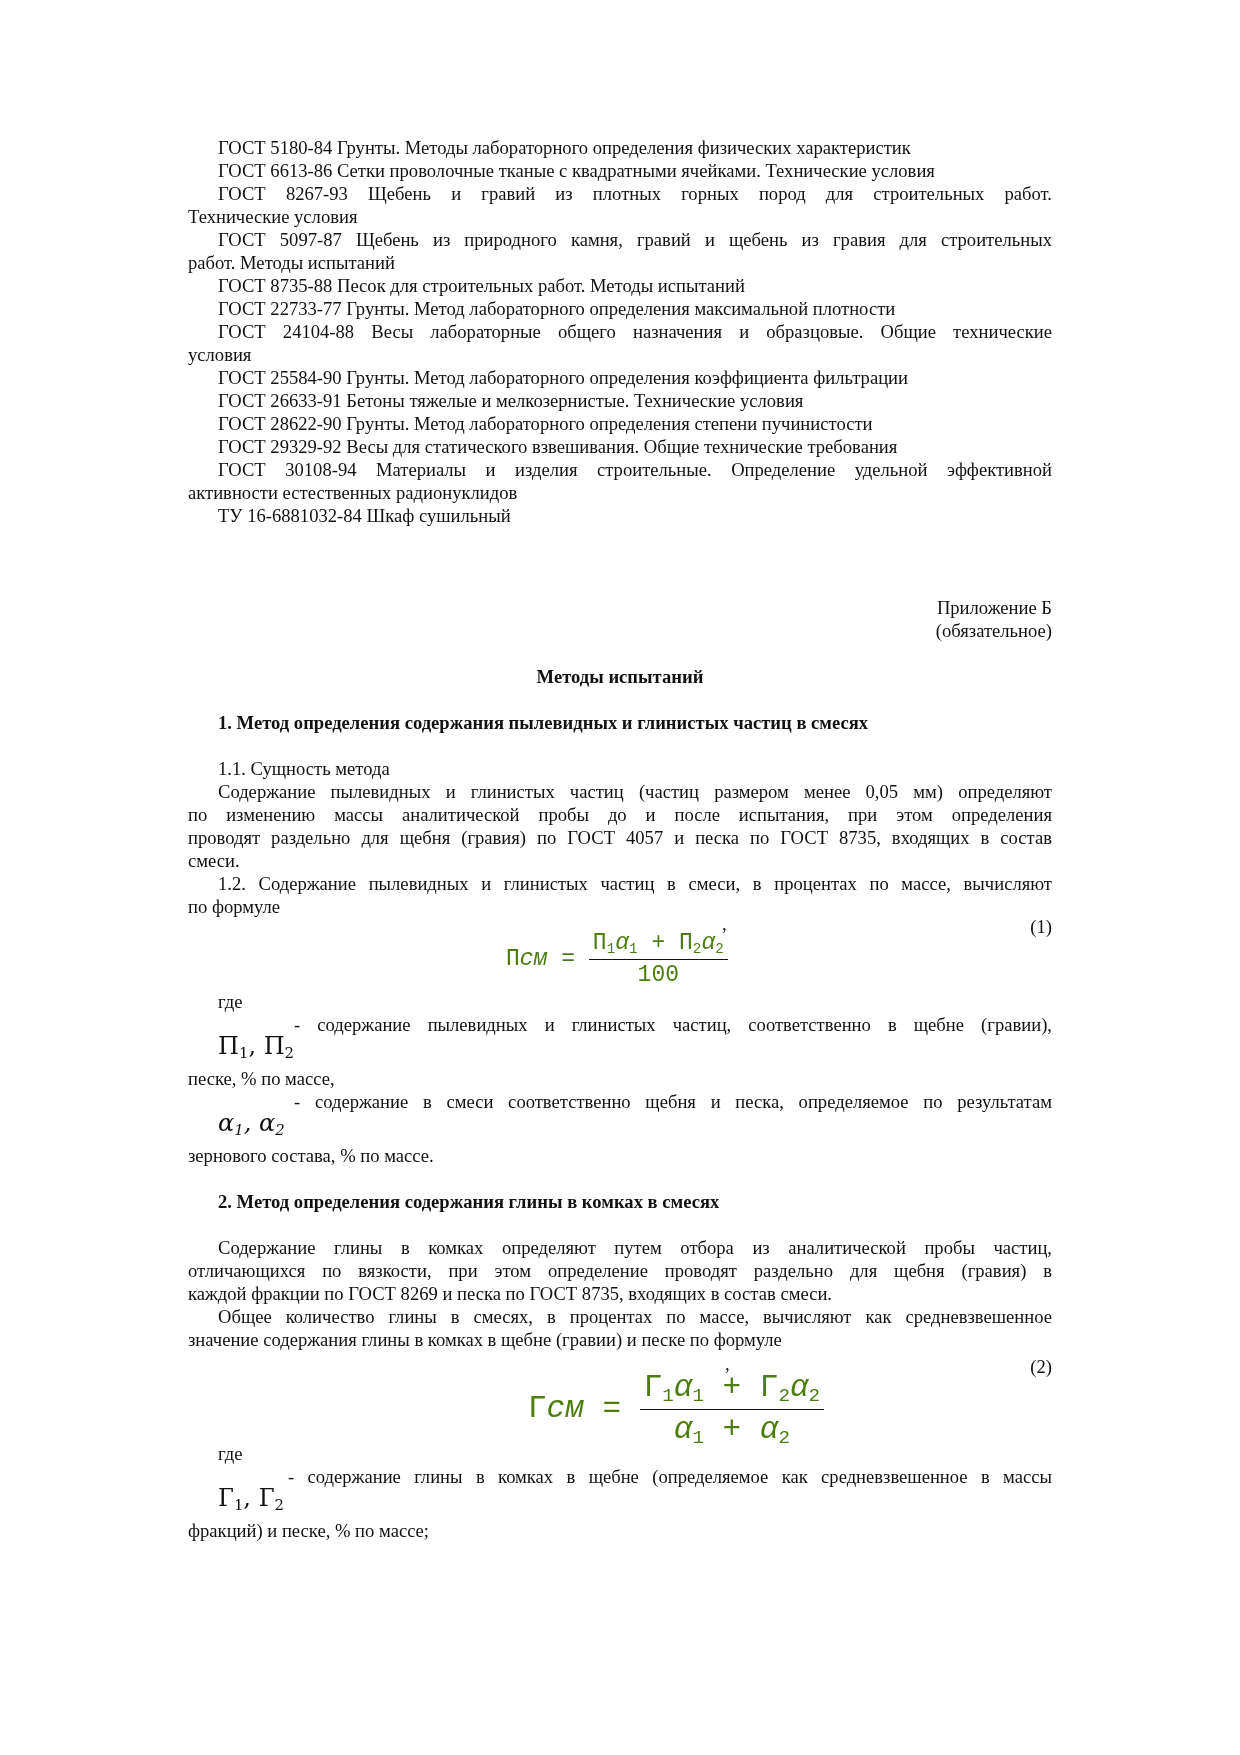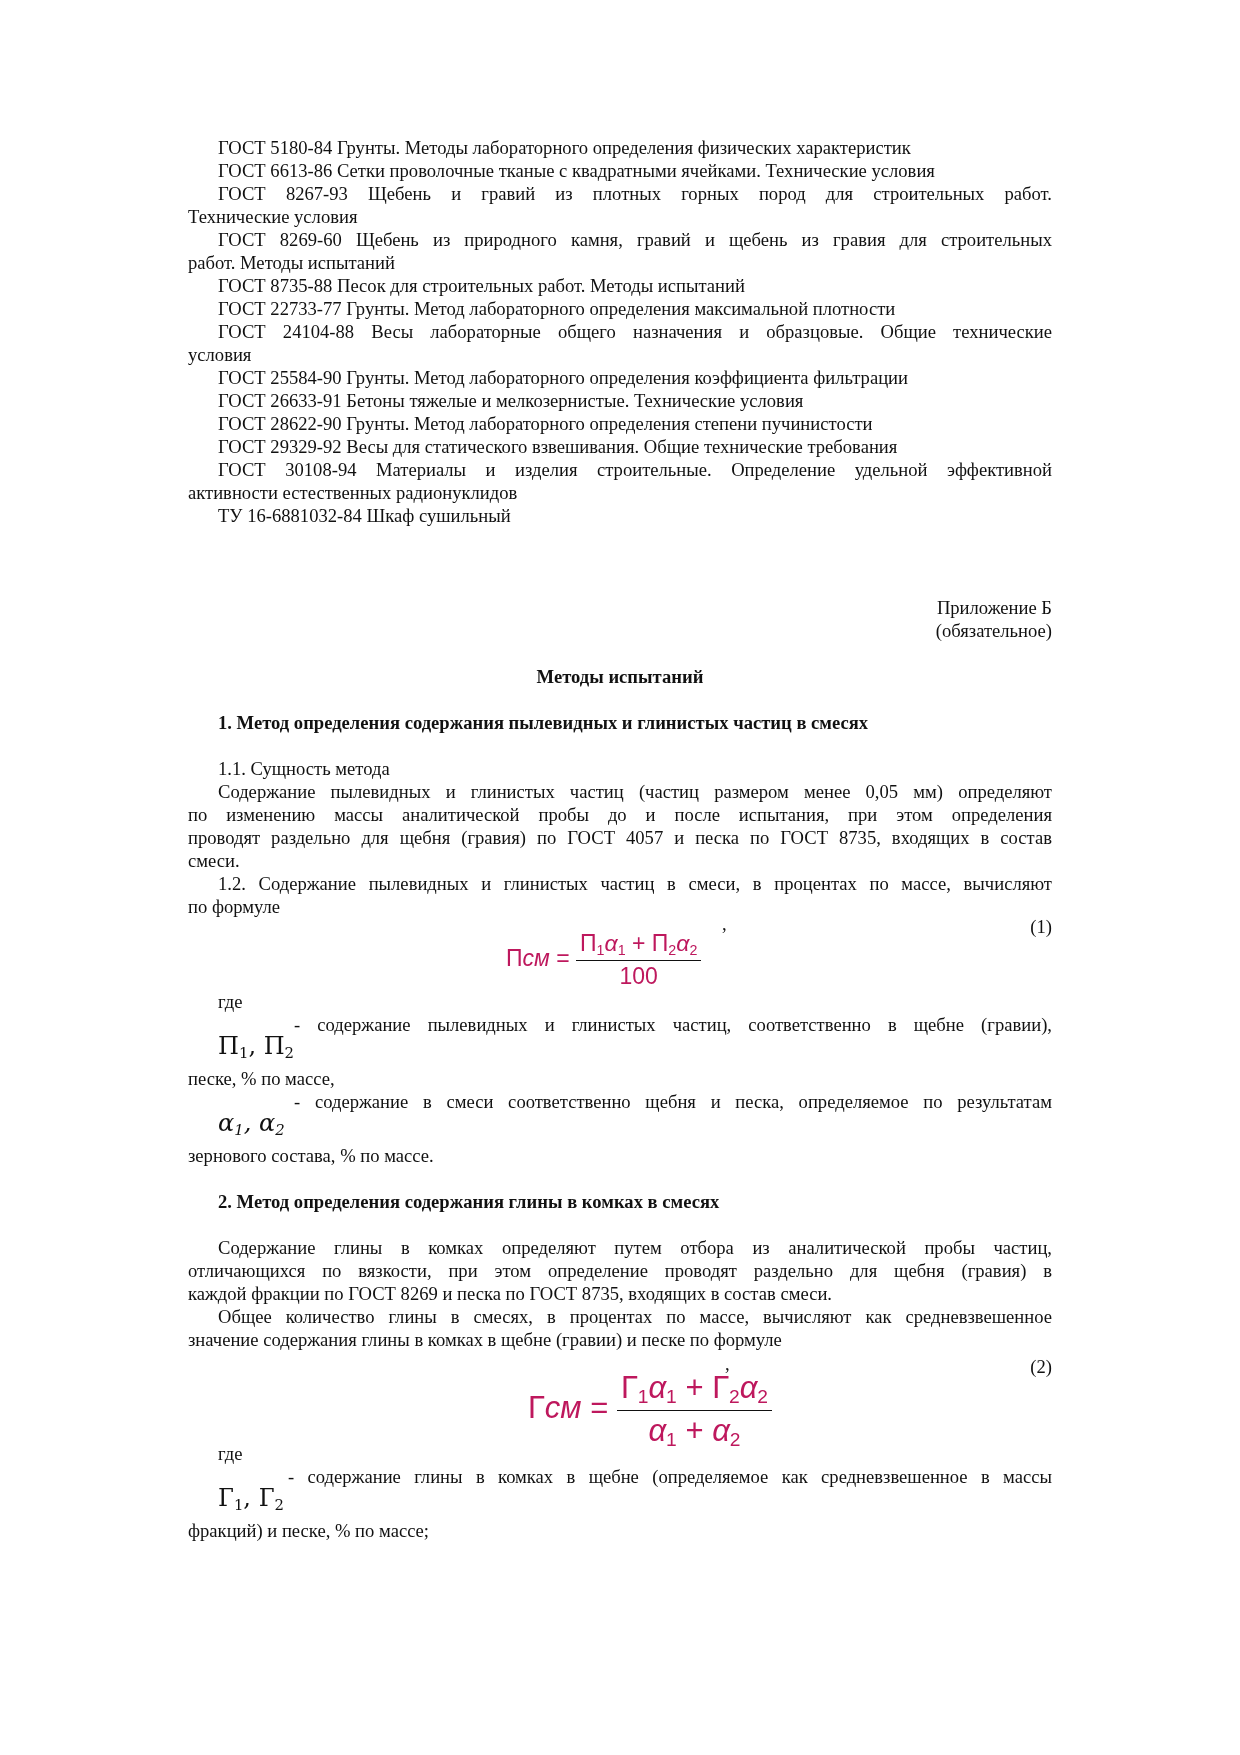--- a/index.html
+++ b/index.html
@@ -5,39 +5,39 @@
   html, body { margin: 0; padding: 0; background: #ffffff; }
   body { width: 1240px; height: 1755px; position: relative; overflow: hidden;
          font-family: "Liberation Serif", serif; color: #111; }
   .page { position: absolute; left: 188px; top: 0; width: 864px; }
   .ln { position: absolute; left: 0; width: 864px; font-size: 18.6px; line-height: 23px; white-space: nowrap; }
   .ind { text-indent: 30px; }
   .just { text-align: justify; text-align-last: justify; white-space: normal; }
   .right { text-align: right; }
   .center { text-align: center; }
   .bold { font-weight: bold; }
-  .frm { position: absolute; font-family: Liberation Sans, sans-serif; color: #be185d; }
+  .frm { position: absolute; font-family: Liberation Mono, monospace; color: #4d7c0f; }
   .frac { display: inline-block; vertical-align: middle; text-align: center; }
   .num { display: block; padding: 0 4px 2px 4px; border-bottom: 1.3px solid #111; }
   .den { display: block; padding-top: 2px; }
   .it { font-style: italic; }
   sub { font-size: 62%; vertical-align: -0.25em; }
   .sym { position: absolute; font-family: "DejaVu Serif", "Liberation Serif", serif; font-size: 24px; }
 </style>
 </head>
 <body>
 
 <div class="page">
 
   <div>
     <div class="ln ind" style="top:136px">ГОСТ 5180-84 Грунты. Методы лабораторного определения физических характеристик</div>
     <div class="ln ind" style="top:159px">ГОСТ 6613-86 Сетки проволочные тканые с квадратными ячейками. Технические условия</div>
     <div class="ln ind just" style="top:182px">ГОСТ 8267-93 Щебень и гравий из плотных горных пород для строительных работ.</div>
     <div class="ln" style="top:205px">Технические условия</div>
-    <div class="ln ind just" style="top:228px">ГОСТ 8269-60 Щебень из природного камня, гравий и щебень из гравия для строительных</div>
+    <div class="ln ind just" style="top:228px">ГОСТ 5097-87 Щебень из природного камня, гравий и щебень из гравия для строительных</div>
     <div class="ln" style="top:251px">работ. Методы испытаний</div>
     <div class="ln ind" style="top:274px">ГОСТ 8735-88 Песок для строительных работ. Методы испытаний</div>
     <div class="ln ind" style="top:297px">ГОСТ 22733-77 Грунты. Метод лабораторного определения максимальной плотности</div>
     <div class="ln ind just" style="top:320px">ГОСТ 24104-88 Весы лабораторные общего назначения и образцовые. Общие технические</div>
     <div class="ln" style="top:343px">условия</div>
     <div class="ln ind" style="top:366px">ГОСТ 25584-90 Грунты. Метод лабораторного определения коэффициента фильтрации</div>
     <div class="ln ind" style="top:389px">ГОСТ 26633-91 Бетоны тяжелые и мелкозернистые. Технические условия</div>
     <div class="ln ind" style="top:412px">ГОСТ 28622-90 Грунты. Метод лабораторного определения степени пучинистости</div>
     <div class="ln ind" style="top:435px">ГОСТ 29329-92 Весы для статического взвешивания. Общие технические требования</div>
     <div class="ln ind just" style="top:458px">ГОСТ 30108-94 Материалы и изделия строительные. Определение удельной эффективной</div>

